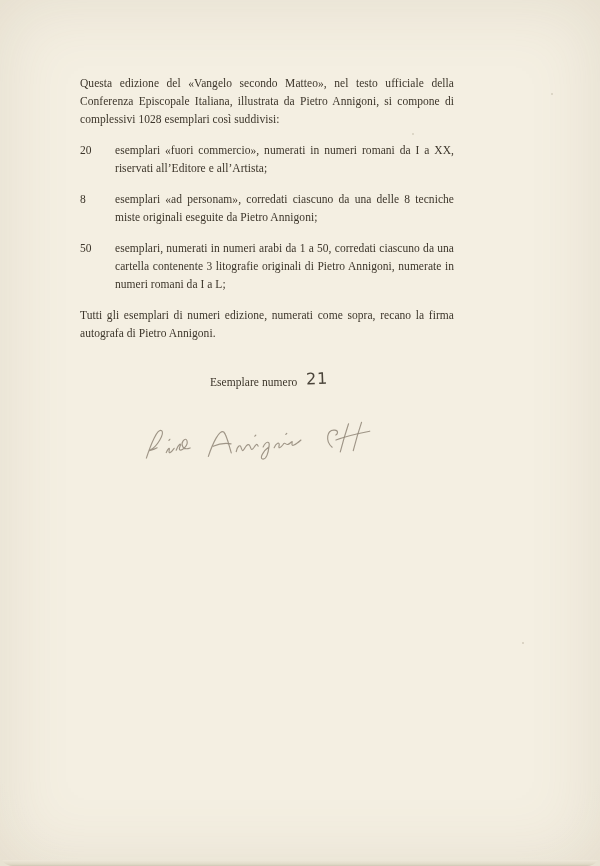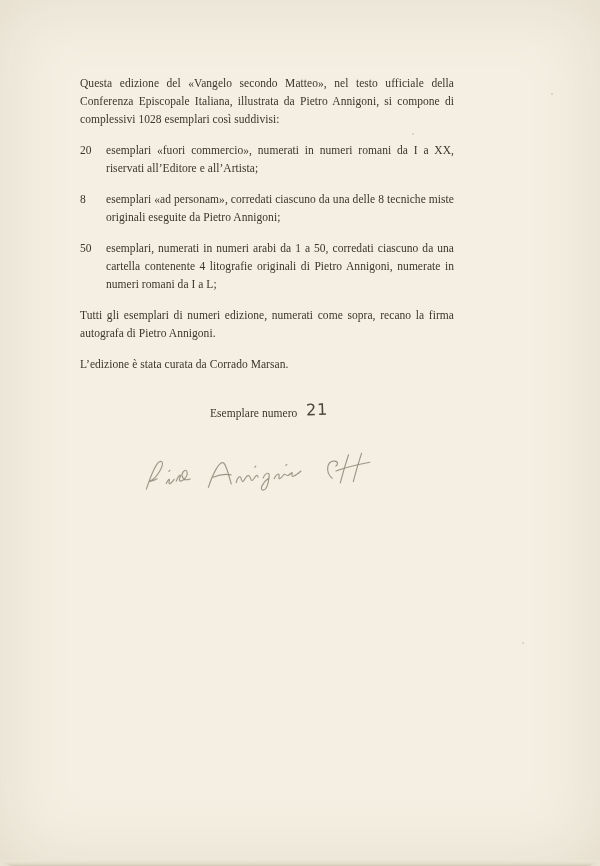--- a/index.html
+++ b/index.html
@@ -23,21 +23,21 @@
   .speck{position:absolute;border-radius:50%;background:rgba(140,128,105,.28);}
   .content{
     position:absolute;left:80px;top:74px;width:374px;
     color:#3c352a;font-size:11.5px;line-height:18px;
     letter-spacing:.05px;
   }
   .para{margin:0 0 13px 0;text-align:justify;}
   .para:last-of-type{margin-bottom:0;}
   .item{display:flex;margin:0 0 13px 0;}
   .item-num{flex:0 0 22px;text-align:left;margin-right:4px;white-space:nowrap;}
-  .item-text{flex:1;text-align:justify;}
+  .item-text{flex:1;text-align:justify;margin-left:9px;}
   .exemplar-line{margin:30px 0 0 130px;white-space:nowrap;}
   .exemplar-number{
     display:inline-block;margin-left:9px;position:relative;top:-2px;
     font-family:"DejaVu Sans", sans-serif;font-size:16px;font-weight:400;
     color:#4a443a;transform:rotate(-2deg);letter-spacing:1px;
   }
   .signature-wrap{margin:26px 0 0 56px;width:254px;height:50px;transform:rotate(-1.5deg);}
   .signature-wrap svg{display:block;}
   .sig-stroke{fill:none;stroke:#93897a;stroke-width:1.15;stroke-linecap:round;stroke-linejoin:round;opacity:.88;}
 </style>
@@ -55,27 +55,26 @@
       <span class="item-text">esemplari «fuori commercio», numerati in numeri romani da I a XX, riservati all’Editore e all’Artista;</span>
     </div>
 
     <div class="item">
       <span class="item-num">8</span>
       <span class="item-text">esemplari «ad personam», corredati ciascuno da una delle 8 tecniche miste originali eseguite da Pietro Annigoni;</span>
     </div>
 
     <div class="item">
       <span class="item-num">50</span>
-      <span class="item-text">esemplari, numerati in numeri arabi da 1 a 50, corredati ciascuno da una cartella contenente 4 litografie originali di Pietro Annigoni, numerate in numeri romani da I a L;</span>
+      <span class="item-text">esemplari, numerati in numeri arabi da 1 a 50, corredati ciascuno da una cartella contenente 3 litografie originali di Pietro Annigoni, numerate in numeri romani da I a L;</span>
     </div>
 
 
 
     <p class="para">Tutti gli esemplari di numeri edizione, numerati come sopra, recano la firma autografa di Pietro Annigoni.</p>
-    <p class="para">L’edizione è stata curata da Corrado Marsan.</p>
 
     <div class="exemplar-line">
       <span>Esemplare numero</span><span class="exemplar-number">21</span>
     </div>
 
     <div class="signature-wrap" role="img" aria-label="Pietro Annigoni">
       <svg width="254" height="50" viewBox="0 0 254 50">
 
         <path class="sig-stroke" d="M10,38 C15,24 22,8 26,11 C29,14 21,27 14,30 C11,31.5 17,30 21,28"></path>
         <path class="sig-stroke" d="M30,33 C32,29 34,27 33,31 C32,35 35,33 38,29"></path>

